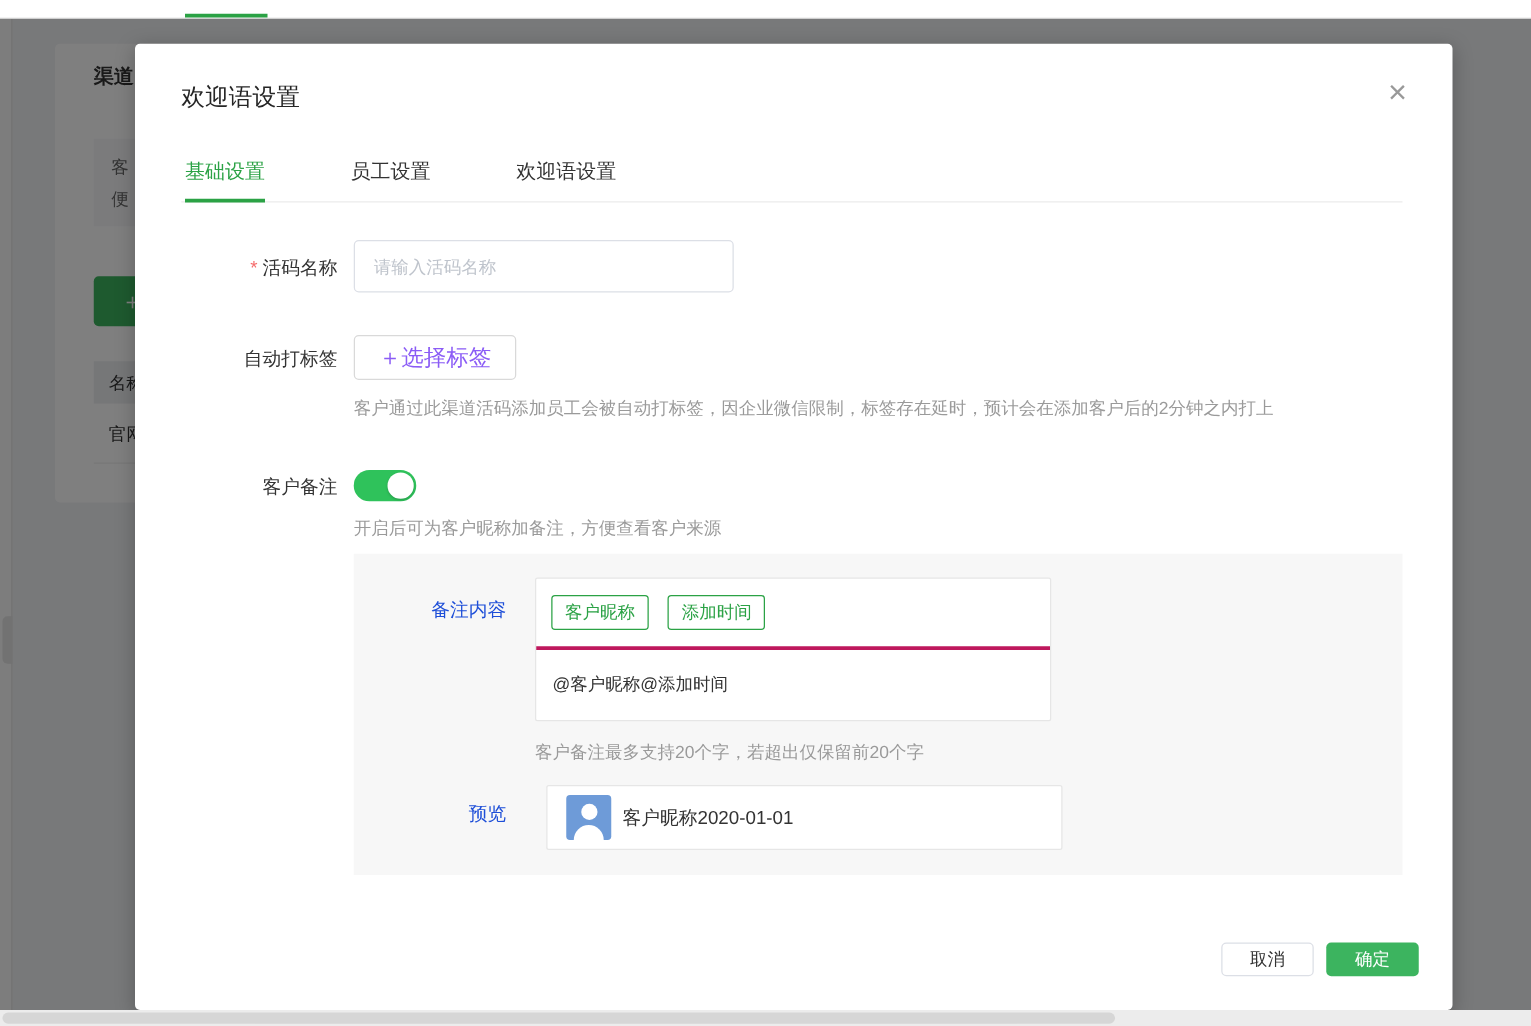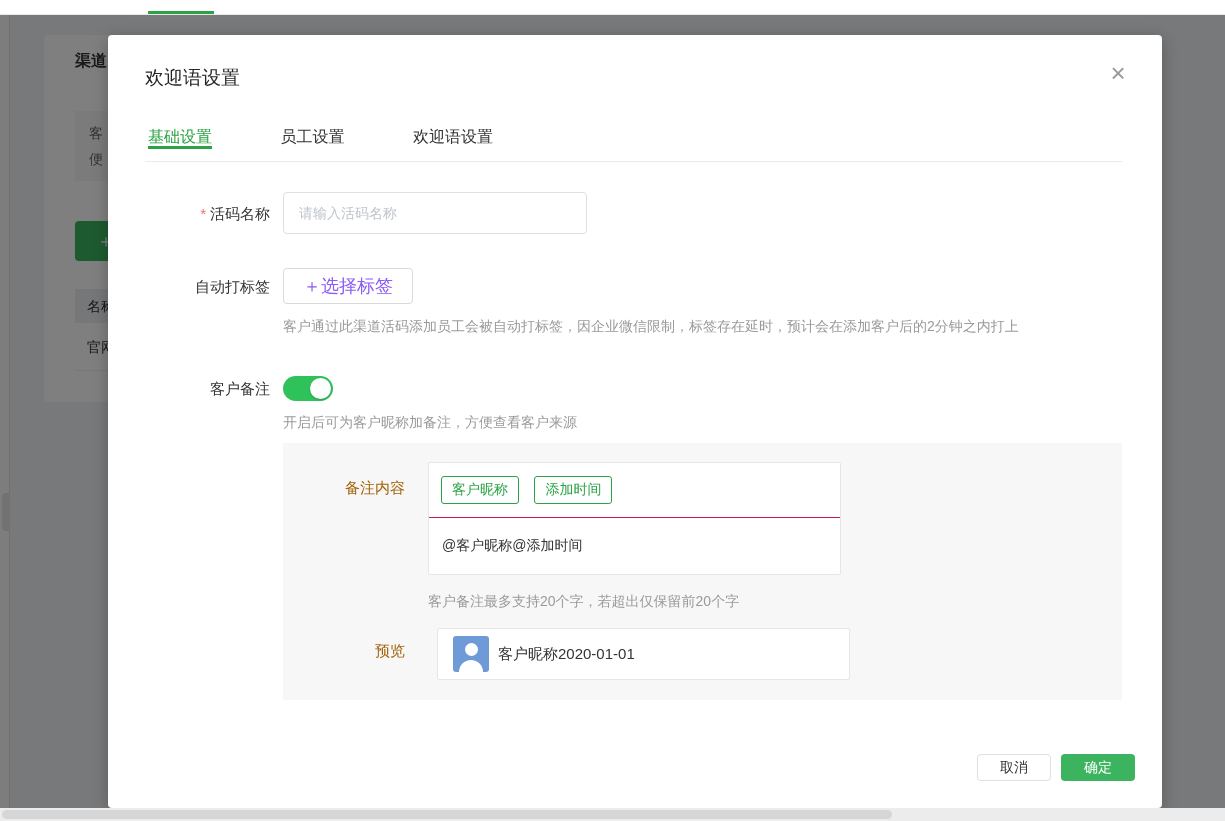--- a/index.html
+++ b/index.html
@@ -44,21 +44,21 @@
   .modal { position:absolute; left:108px; top:35px; width:1054px; height:773px;
             background:#fff; border-radius:4px; z-index:20;
             box-shadow:0 4px 16px rgba(0,0,0,0.25); }
   .modal-title { position:absolute; left:37px; top:30px; font-size:19px; font-weight:500; color:#262626; }
   .modal-close { position:absolute; right:28px; top:22px; font-size:26px; color:#999;
             width:32px; height:32px; line-height:32px; text-align:center; cursor:pointer; font-weight:300; }
 
   .tabs { position:absolute; left:37px; top:92px; right:40px; height:35px;
             border-bottom:1px solid #ebebeb; padding-left:3px; }
   .tab { display:inline-block; position:relative; margin-right:64px; font-size:16px;
-            color:#333; cursor:pointer; }
+            color:#333; padding-bottom:13px; cursor:pointer; }
   .tab.active { color:var(--accent,#2ba245); }
   .tab.active::after { content:""; position:absolute; left:0; right:0; bottom:-1px; height:3px;
             background:var(--accent,#2ba245); }
 
   .row-label { position:absolute; width:130px; text-align:right; font-size:15px; color:#333; }
   .req { color:var(--danger,#f56c6c); margin-right:4px; }
 
   .name-input { position:absolute; left:175px; top:157px; width:304px; height:42px;
             border:1px solid #dcdfe6; border-radius:4px; padding:0 15px; font-size:14px;
             color:#333; outline:none; font-family:inherit; }
@@ -68,25 +68,25 @@
             background:#fff; border:1px solid #d9d9d9; border-radius:4px; font-size:18px;
             color:#8b5cf6; cursor:pointer; font-family:inherit; }
   .help-text { position:absolute; font-size:14px; color:#9a9a9a; white-space:nowrap; }
 
   .toggle { position:absolute; left:175px; top:341px; width:50px; height:25px;
             background:var(--toggle-green,#2fc25b); border-radius:13px; cursor:pointer; }
   .toggle-knob { position:absolute; right:2px; top:2px; width:21px; height:21px;
             background:#fff; border-radius:50%; box-shadow:0 1px 2px rgba(0,0,0,0.2); }
 
   .panel { position:absolute; left:175px; top:408px; width:839px; height:257px; background:#f7f7f7; }
-  .panel-label { position:absolute; left:0; width:122px; text-align:right; font-size:15px; color:#a16207; }
+  .panel-label { position:absolute; left:0; width:122px; text-align:right; font-size:15px; color:#1d4ed8; }
 
   .content-box { position:absolute; left:145px; top:19px; width:413px; background:#fff;
             border:1px solid #e6e6e6; border-radius:2px; }
-  .content-tags { padding:13px 12px; border-bottom:1px solid #be185d; }
+  .content-tags { padding:13px 12px; border-bottom:3px solid #be185d; }
   .chip { display:inline-block; border:1px solid var(--accent,#2ba245); color:var(--accent,#2ba245);
             padding:4px 10px; border-radius:3px; font-size:14px; margin-right:11px; cursor:pointer;
             background:#fff; }
   .content-template { padding:19px 13px; font-size:14px; color:#333; min-height:55px; }
 
   .preview-box { position:absolute; left:154px; top:185px; width:413px; height:52px;
             background:#fff; border:1px solid #e6e6e6; border-radius:2px;
             display:flex; align-items:center; padding-left:15px; }
   .avatar { position:relative; width:36px; height:36px; border-radius:3px; overflow:hidden;
             background:var(--avatar-blue,#6e9bd8); flex:none; }

